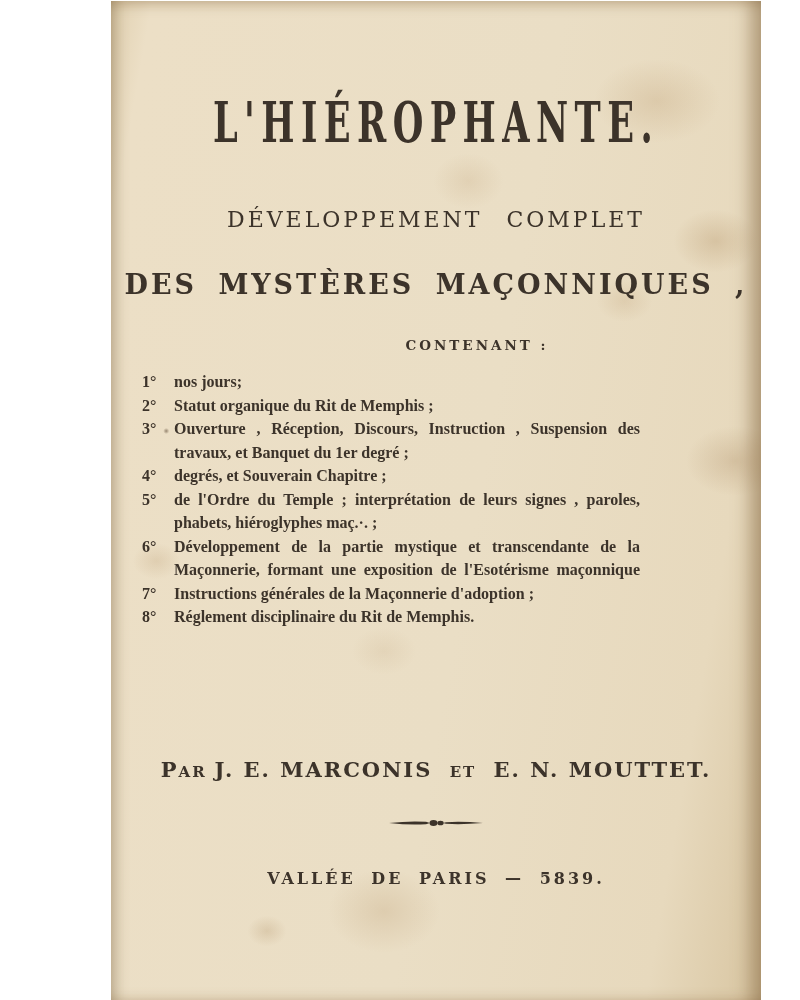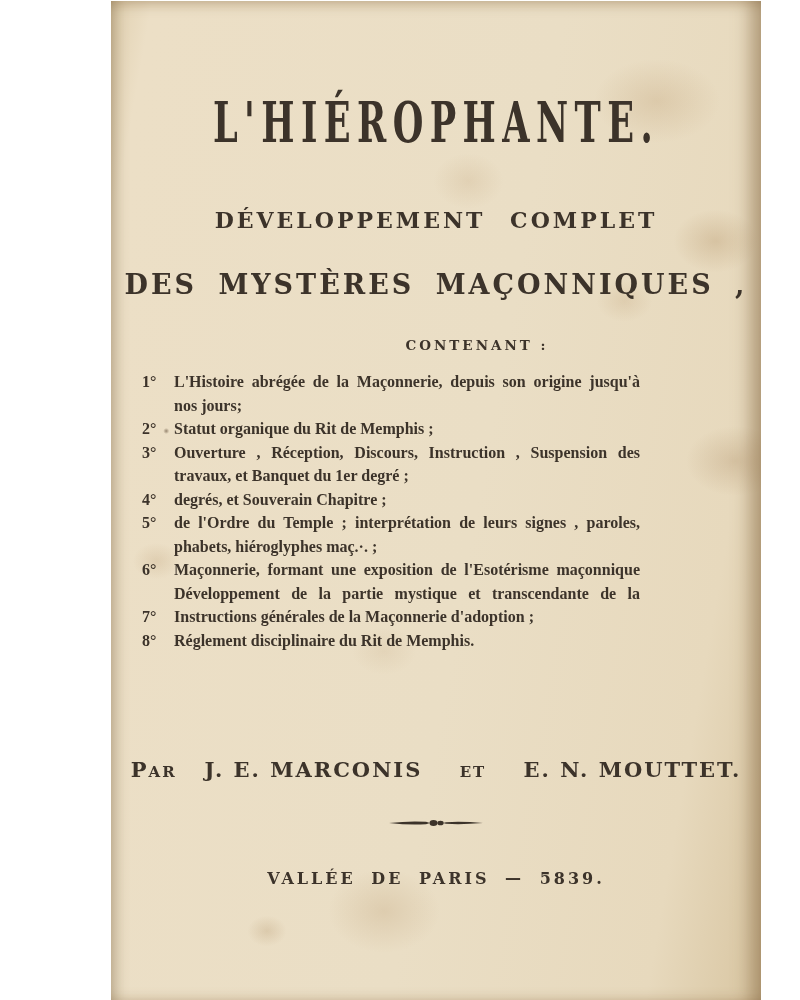--- a/index.html
+++ b/index.html
@@ -41,21 +41,21 @@
     font-size: 44px;
     letter-spacing: 8px;
     transform: scale(0.80, 1.28);
     transform-origin: 50% 50%;
     white-space: nowrap;
   }
   .sub1 {
     position: absolute; top: 206px; left: 0; width: 100%;
     text-align: center;
     font-family: "DejaVu Serif", serif;
-    font-weight: bold;
+    font-weight: normal;
     font-size: 22px;
     letter-spacing: 3px;
     word-spacing: 14px;
   }
   .sub2 {
     position: absolute; top: 268px; left: 0; width: 100%;
     text-align: center;
     font-family: "DejaVu Serif", serif;
     font-weight: bold;
     font-size: 27px;
@@ -87,21 +87,21 @@
   .byline {
     position: absolute; top: 756px; left: 0; width: 100%;
     text-align: center;
     font-family: "DejaVu Serif", serif;
     font-weight: bold;
     font-size: 21px;
     letter-spacing: 2px;
     white-space: nowrap;
   }
   .byline .sc { font-variant: small-caps; }
-  .byline span { margin: 0 14px; }
+  .byline span { margin: 0 4px; }
   .divider {
     position: absolute; top: 814px; left: 0; width: 100%;
     text-align: center;
   }
   .divider svg { display: inline-block; }
   .imprint {
     position: absolute; top: 868px; left: 0; width: 100%;
     text-align: center;
     font-family: "DejaVu Serif", serif;
     font-weight: bold;
@@ -122,21 +122,20 @@
     <div class="sub1">DÉVELOPPEMENT COMPLET</div>
     <div class="sub2">DES MYSTÈRES MAÇONNIQUES ,</div>
 
     <div class="contenant">CONTENANT :</div>
 
     <div class="list">
 
       <div class="item">
         <span class="num">1°</span>
         <div class="txt">
-          <div class="line jl">L'Histoire abrégée de la Maçonnerie, depuis son origine jusqu'à</div>
           <div class="line">nos jours;</div>
         </div>
       </div>
 
       <div class="item">
         <span class="num">2°</span>
         <div class="txt">
           <div class="line">Statut organique du Rit de Memphis ;</div>
         </div>
       </div>
@@ -160,22 +159,22 @@
         <span class="num">5°</span>
         <div class="txt">
           <div class="line jl">de l'Ordre du Temple ; interprétation de leurs signes , paroles,</div>
           <div class="line">phabets, hiéroglyphes maç.·. ;</div>
         </div>
       </div>
 
       <div class="item">
         <span class="num">6°</span>
         <div class="txt">
+          <div class="line jl">Développement de la partie mystique et transcendante de la</div>
           <div class="line jl">Maçonnerie, formant une exposition de l'Esotérisme maçonnique</div>
-          <div class="line jl">Développement de la partie mystique et transcendante de la</div>
         </div>
       </div>
 
       <div class="item">
         <span class="num">7°</span>
         <div class="txt">
           <div class="line">Instructions générales de la Maçonnerie d'adoption ;</div>
         </div>
       </div>
 

